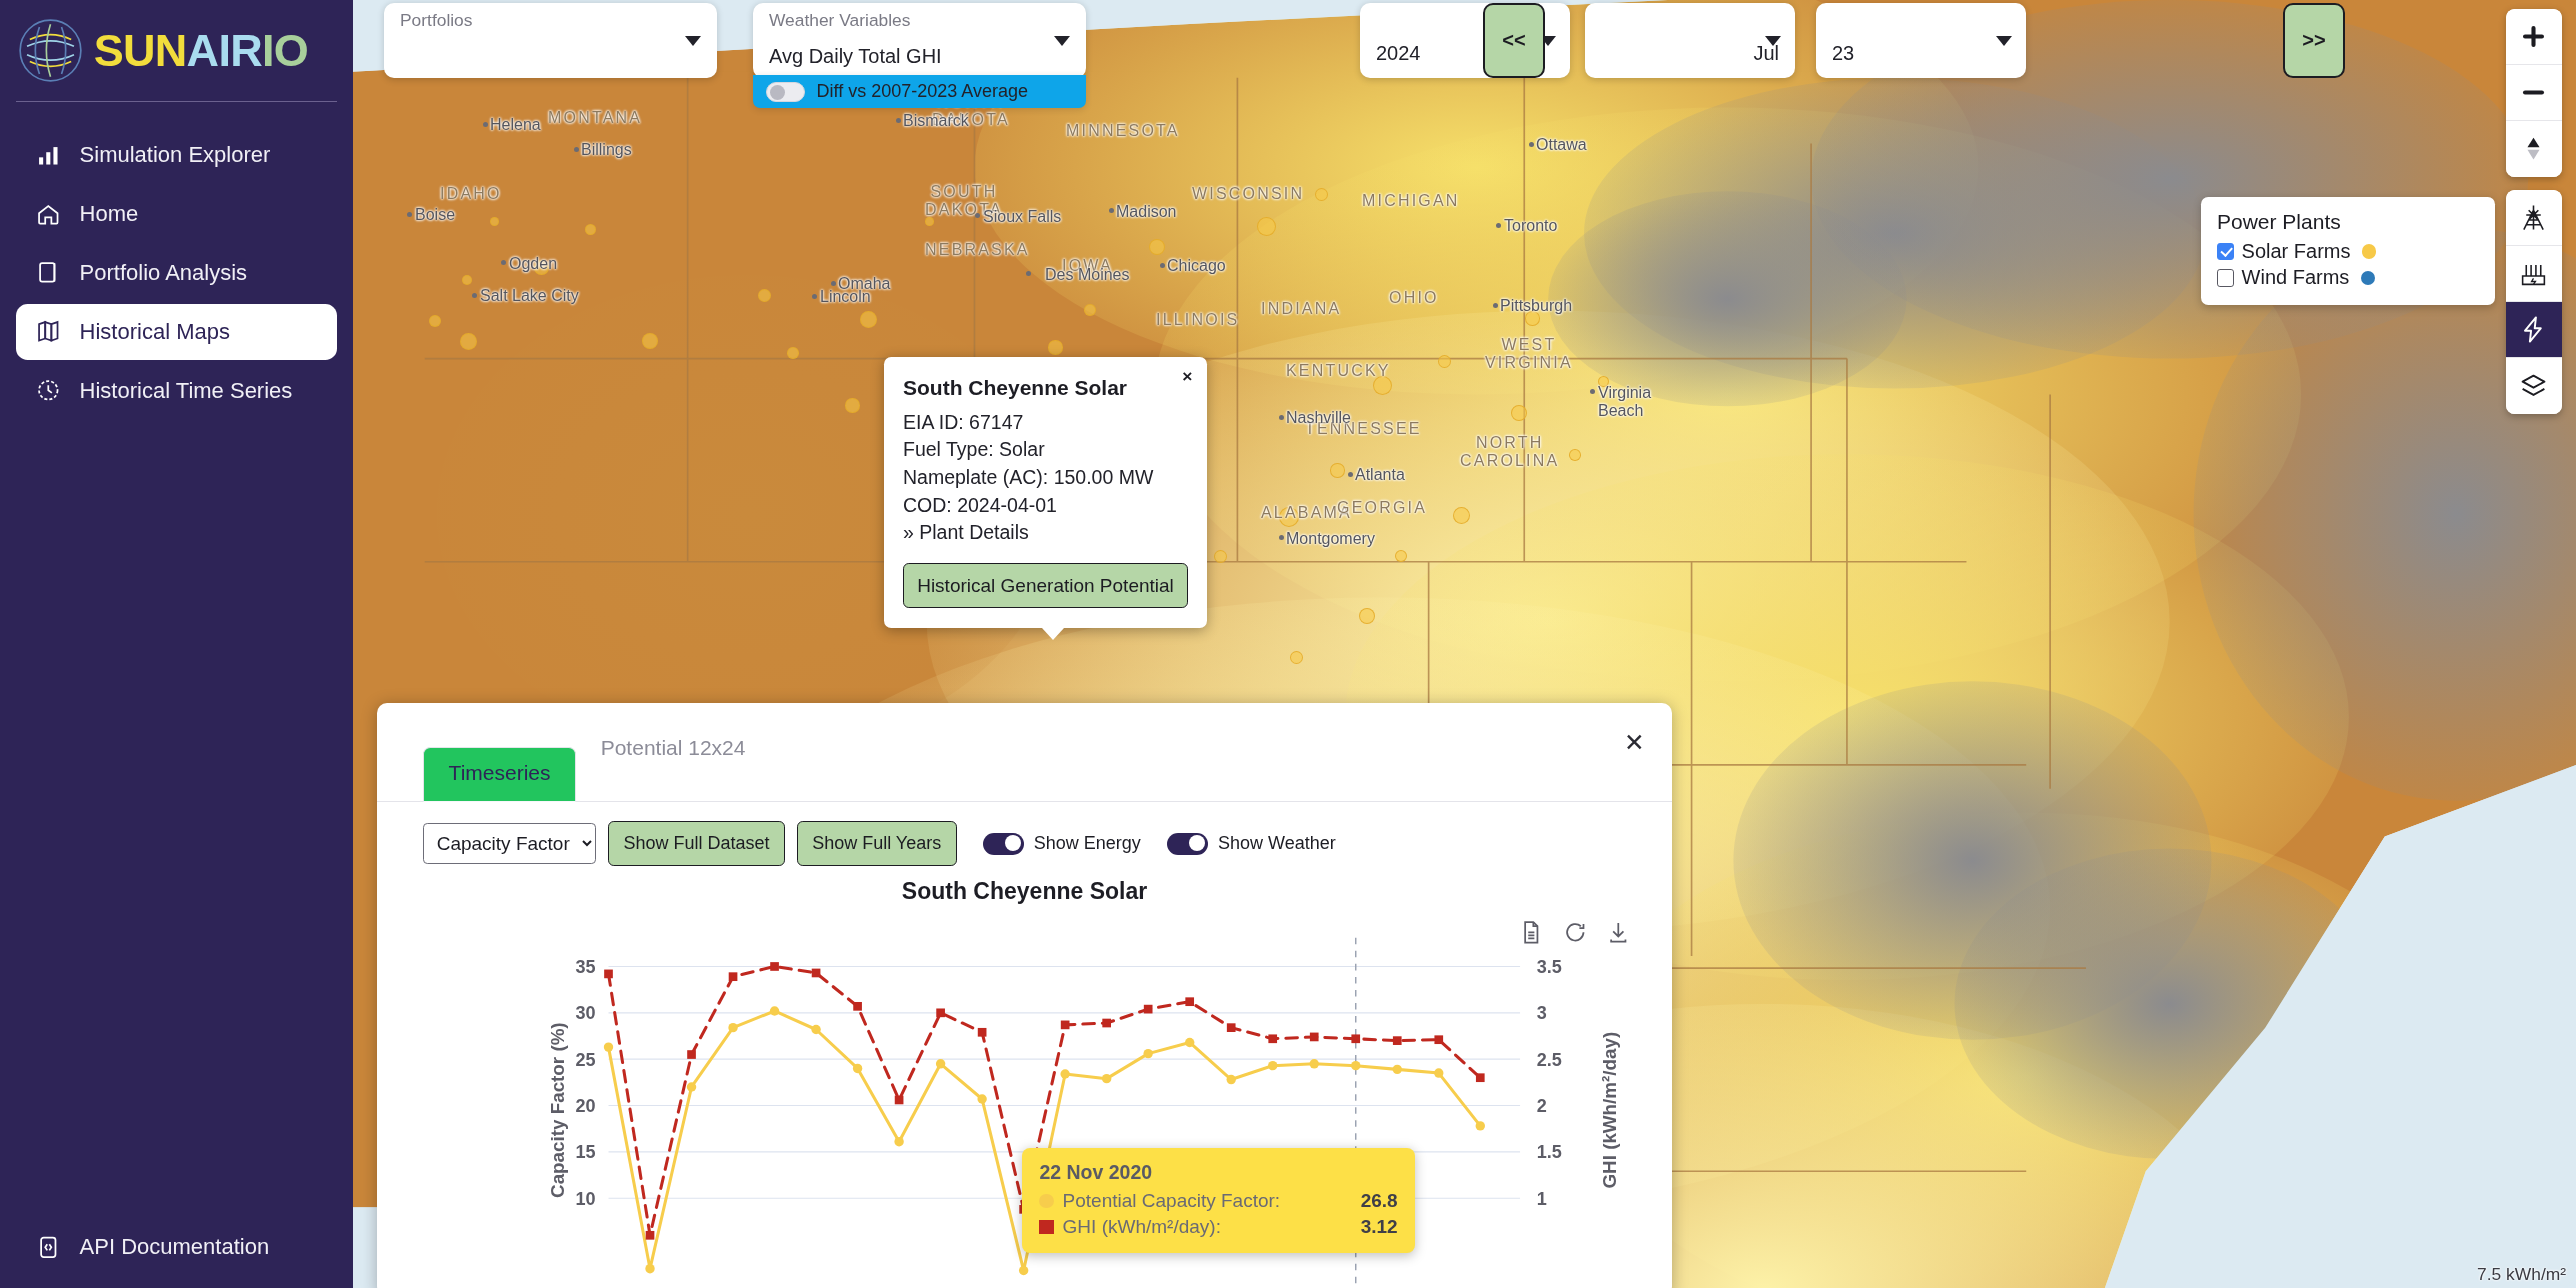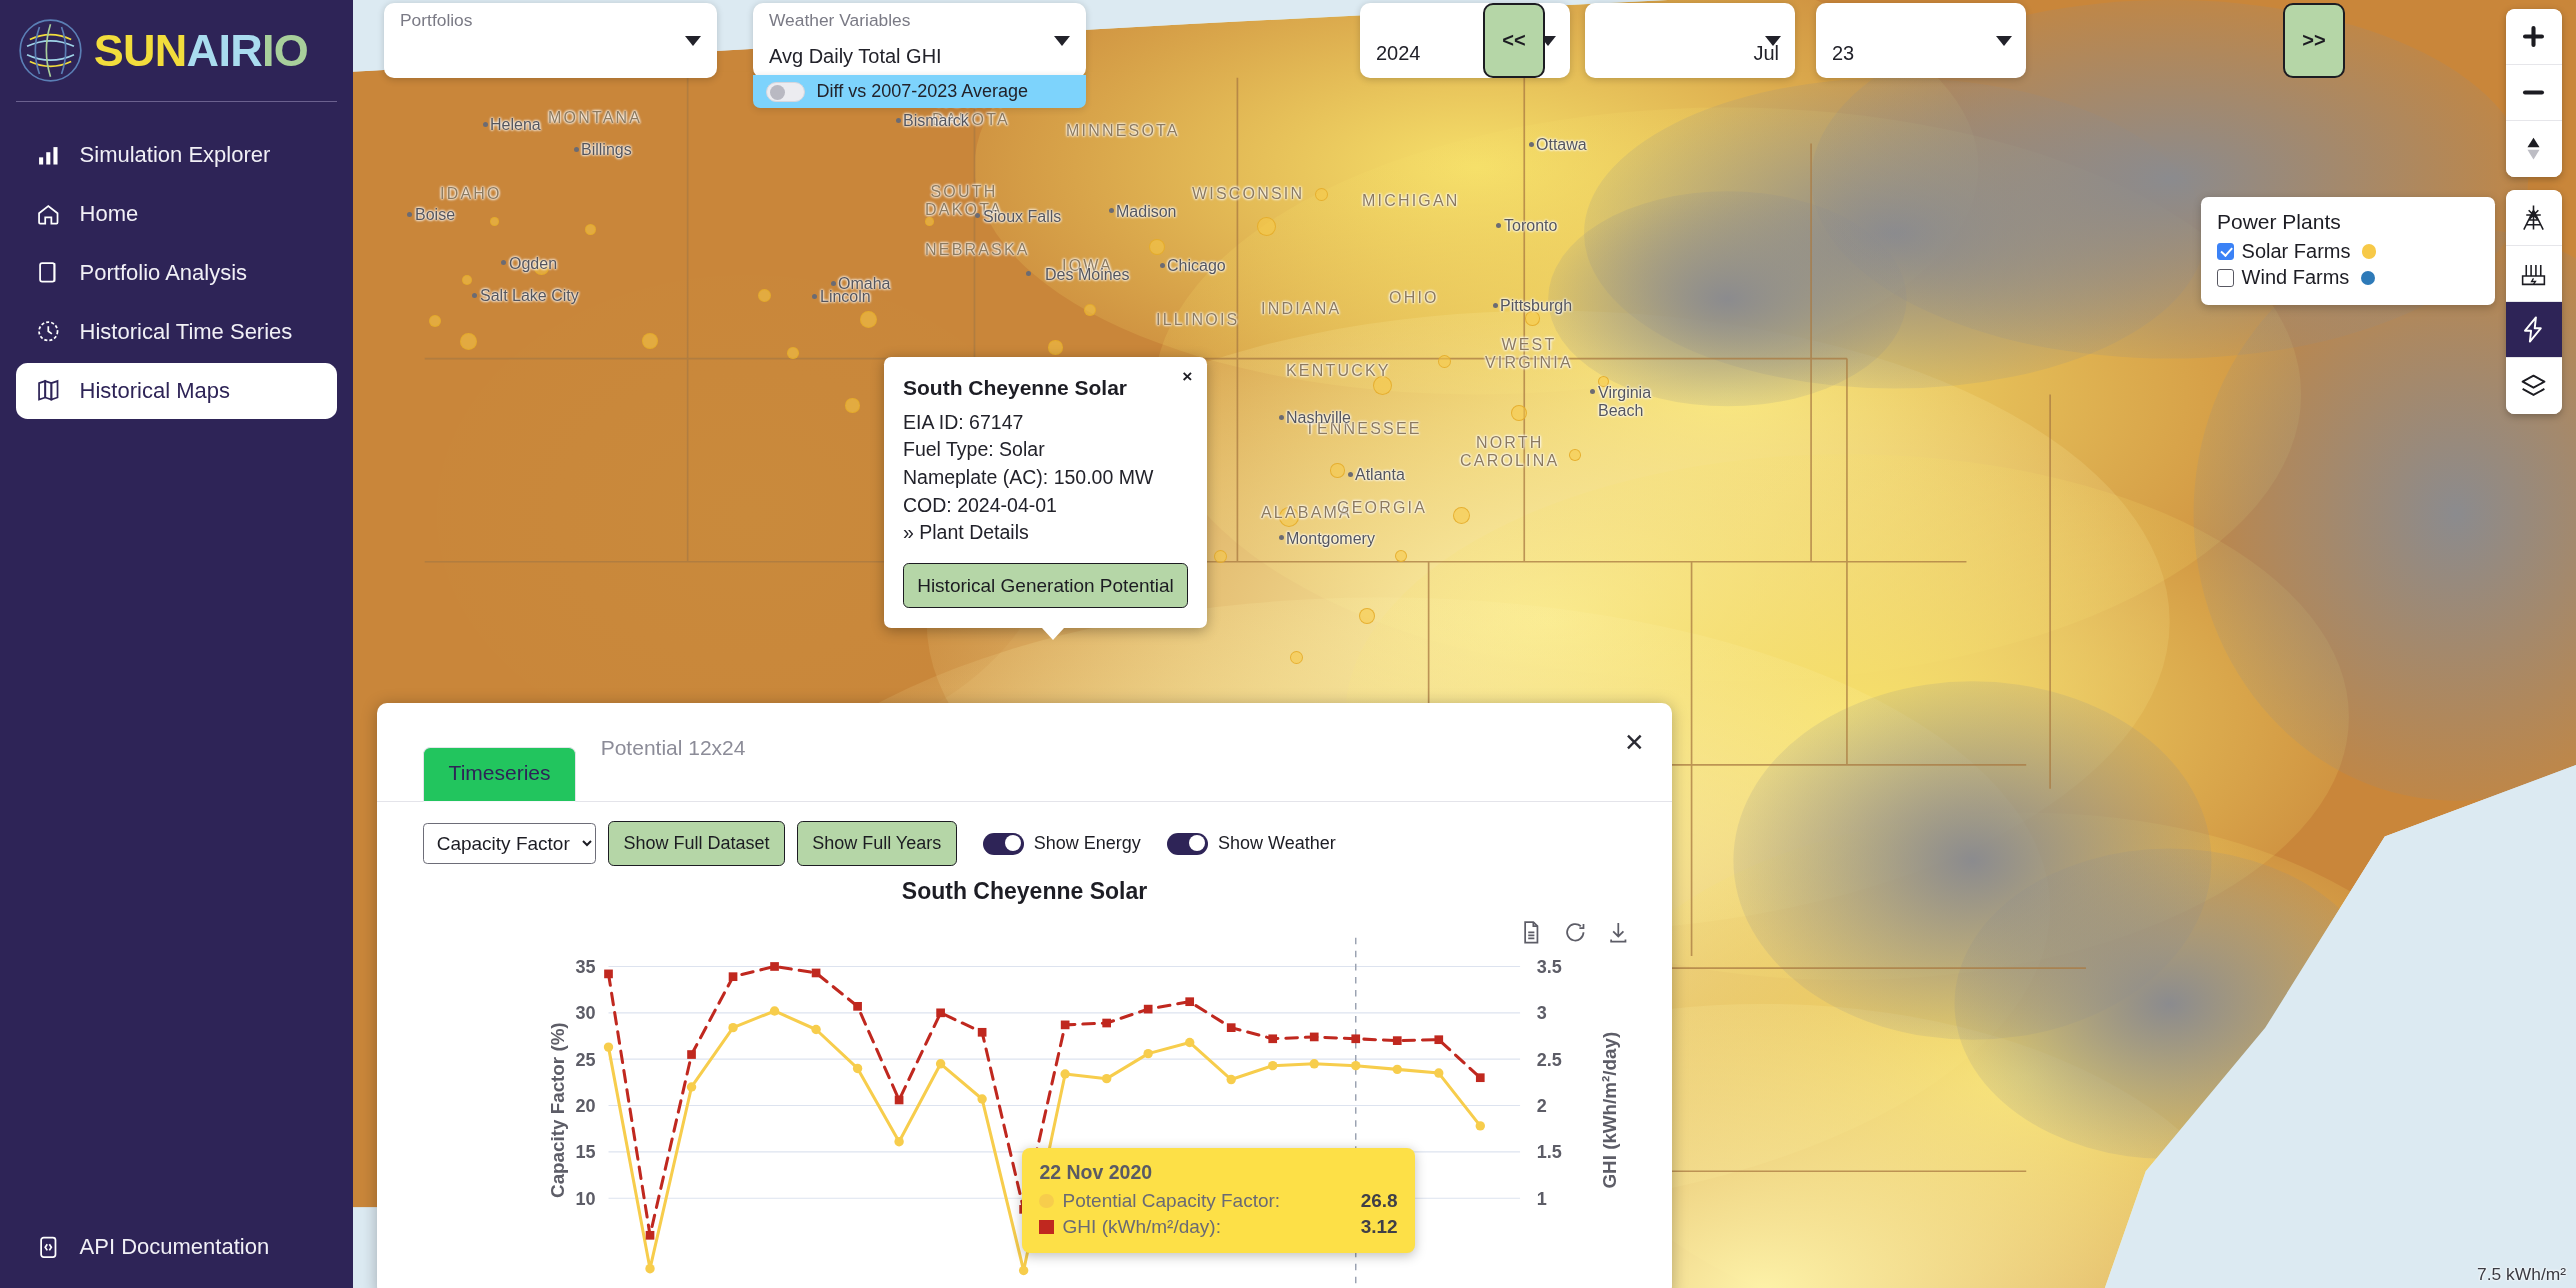--- a/index.html
+++ b/index.html
@@ -77,21 +77,21 @@
   #ctl-entities  { left:  4.3px; width: 333px; height: 75px; }
   #ctl-portfolios{ left: 384px; width: 333px; height: 75px; }
   #ctl-weather   { left:753px; width: 333px; height: 75px; }
   #ctl-year      { left:1360px; width: 210px; height: 75px; }
   #ctl-month     { left:1585px; width: 210px; height: 75px; text-align: right; }
   #ctl-day       { left:1816px; width: 210px; height: 75px; }
   #ctl-year .chev, #ctl-month .chev, #ctl-day .chev { right: 14.5px; }
 
   .diff-row {
     position: absolute; left: 753px; top: 75px; width: 333px; height: 33px;
-    background:#7dd3fc; border-radius: 0 0 7.2px 7.2px; z-index: 40;
+    background:#0ea5e9; border-radius: 0 0 7.2px 7.2px; z-index: 40;
     display:flex; align-items:center; gap: 11.6px; padding-left: 13px;
     box-shadow: 0 1.4px 7.2px rgba(0,0,0,.12);
   }
   .toggle-sm {
     width: 39px; height: 20px; border-radius: 10px; background: #ececf0;
     border: 0.7px solid #d6d6dd; position: relative; flex: 0 0 39px; cursor: pointer;
   }
   .toggle-sm::after {
     content:''; position: absolute; left: 2.9px; top: 2.2px; width: 15px; height: 15px;
     border-radius: 50%; background: #b9b9c2;
@@ -276,38 +276,38 @@
       </div>
       <div class="nav-item">
         <span class="nav-ico">
           <svg viewBox="0 0 24 24" width="24.6" height="24.6">
               <rect x="4" y="3" width="14" height="18" rx="2"></rect>
               <path d="M18 3v18"></path>
             </svg>
         </span>
         <span>Portfolio Analysis</span>
       </div>
-      <div class="nav-item">
-        <span class="nav-ico">
-          <svg viewBox="0 0 24 24" width="24.6" height="24.6">
-              <circle cx="12" cy="12" r="9" stroke-dasharray="3 2"></circle>
-              <path d="M12 7v5l3.5 2.5"></path>
-            </svg>
-        </span>
-        <span>Historical Time Series</span>
-      </div>
       <div class="nav-item active">
         <span class="nav-ico">
           <svg viewBox="0 0 24 24" width="24.6" height="24.6">
               <path d="M3 5l6-2v16l-6 2z"></path>
               <path d="M9 3l6 2v16l-6-2z"></path>
               <path d="M15 5l6-2v16l-6 2z"></path>
             </svg>
         </span>
         <span>Historical Maps</span>
+      </div>
+      <div class="nav-item">
+        <span class="nav-ico">
+          <svg viewBox="0 0 24 24" width="24.6" height="24.6">
+              <circle cx="12" cy="12" r="9" stroke-dasharray="3 2"></circle>
+              <path d="M12 7v5l3.5 2.5"></path>
+            </svg>
+        </span>
+        <span>Historical Time Series</span>
       </div>
     </div>
 
     <div class="nav-item" id="api-doc">
       <span class="nav-ico">
         <svg viewBox="0 0 24 24" width="24.6" height="24.6">
             <rect x="5" y="2.5" width="14" height="19" rx="2.5"></rect>
             <path d="M11 9l-2 3 2 3M13 9l2 3-2 3"></path>
           </svg>
       </span>

